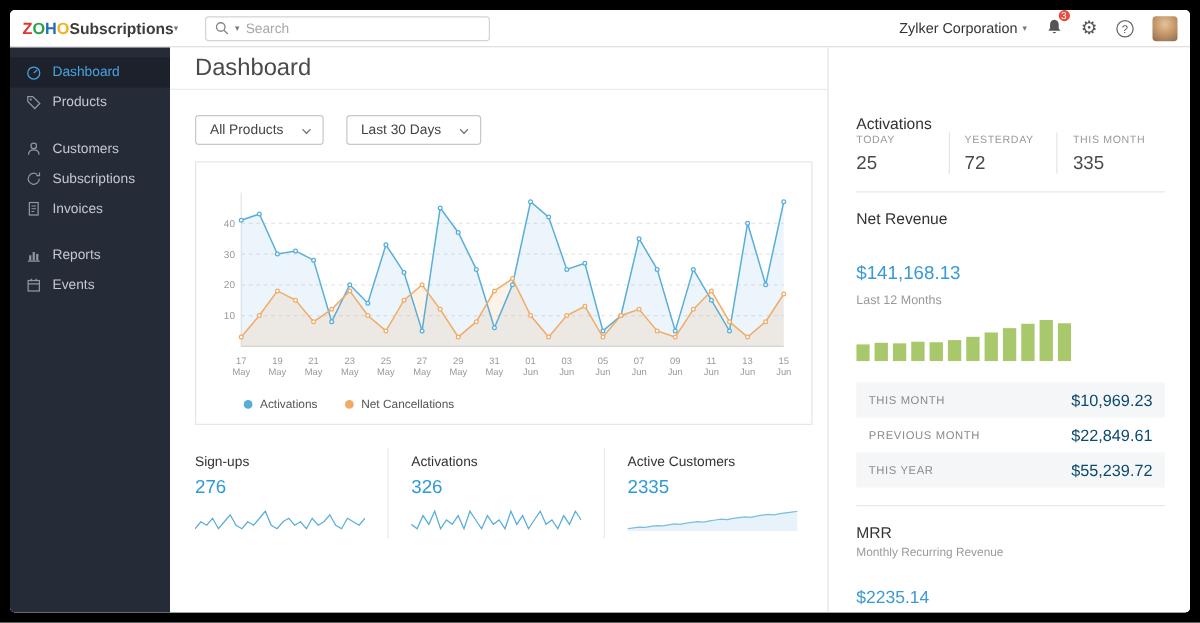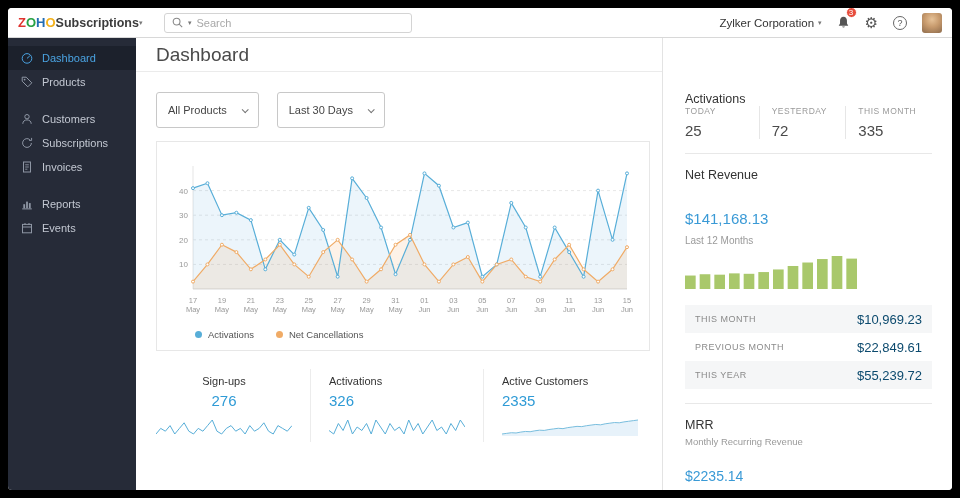--- a/index.html
+++ b/index.html
@@ -6,21 +6,21 @@
   body { font-family:"Liberation Sans", sans-serif; background:#000; }
   .frame { width:960px; height:498px; background:#000; padding:8px; }
   .app { width:100%; height:100%; background:#fff; border-radius:4px; overflow:hidden; display:flex; flex-direction:column; }
 
   
   .topbar { height:30px; min-height:30px; background:#fff; border-bottom:1px solid #d8d8d8; display:flex; align-items:center; padding:0 10px; }
   .logo-wrap { width:146px; display:flex; align-items:center; gap:0; cursor:pointer; }
   .logo-letters { font-weight:bold; font-size:13px; letter-spacing:0; }
   .logo-product { font-size:12.5px; font-weight:bold; color:#3c3c3c; }
   .caret { font-size:7px; color:#777; }
-  .search-box { width:248px; height:20px; border:1px solid #d4d4d4; border-radius:3px; display:flex; align-items:center; padding:0 7px; gap:5px; background:#fff; }
+  .search-box { width:228px; height:20px; border:1px solid #d4d4d4; border-radius:3px; display:flex; align-items:center; padding:0 7px; gap:5px; background:#fff; }
   .search-box input { border:none; outline:none; flex:1; font-size:11px; color:#555; font-family:"Liberation Sans", sans-serif; }
   .search-box input::placeholder { color:#a8a8a8; }
   .topbar-right { margin-left:auto; display:flex; align-items:center; gap:15px; }
   .org { font-size:11.5px; color:#333; display:flex; align-items:center; gap:4px; cursor:pointer; }
   .bell-wrap { position:relative; cursor:pointer; padding-top:2px; }
   .badge { position:absolute; top:-6px; right:-7px; background:#e74c3c; color:#fff; font-size:8px; line-height:10px; height:11px; min-width:11px; padding:0 2px; border-radius:6px; border:1px solid #fff; text-align:center; }
   .gear-glyph { font-size:15px; color:#555; cursor:pointer; line-height:1; }
   .help-circle { width:14px; height:14px; border:1px solid #666; border-radius:50%; font-size:9px; color:#555; display:flex; align-items:center; justify-content:center; cursor:pointer; }
   .avatar { width:20px; height:20px; border-radius:3px; background:radial-gradient(circle at 50% 32%, #e6c298 0%, #c79a6d 45%, #8d6b4c 100%); cursor:pointer; }
 
@@ -34,30 +34,30 @@
   .side-item.active { background:#1c212c; color:#4aa3e2; }
   .side-item.active .icn { color:#4aa3e2; }
   .side-item.mt { margin-top:13px; }
 
   
   .main { flex:1; min-width:0; display:flex; flex-direction:column; background:#fff; }
   .content-header { height:34px; min-height:34px; display:flex; align-items:center; padding:0 20px; border-bottom:1px solid #ebebeb; }
   .page-title { font-size:19px; font-weight:400; color:#4a4a4a; }
   .content-body { flex:1; padding:20px 12px 0 20px; overflow:hidden; }
   .filters-row { display:flex; gap:18px; }
-  .filter-btn { border:1px solid #c8c8c8; border-radius:3px; background:#fff; height:36px; padding:0 11px; font-size:11px; color:#444; display:flex; align-items:center; cursor:pointer; font-family:"Liberation Sans", sans-serif; }
+  .filter-btn { border:1px solid #c8c8c8; border-radius:3px; background:#fff; height:24px; padding:0 11px; font-size:11px; color:#444; display:flex; align-items:center; cursor:pointer; font-family:"Liberation Sans", sans-serif; }
   .chev { display:inline-block; width:5px; height:5px; border-right:1px solid #777; border-bottom:1px solid #777; transform:rotate(45deg) translateY(-1px); margin-left:15px; }
   .chart-title { margin-top:22px; font-size:12.5px; color:#333; }
   .chart-box { margin-top:13px; border:1px solid #e7e7e7; padding:12px 8px 10px; }
   .legend-row { margin-top:6px; margin-left:30px; display:flex; gap:22px; align-items:center; }
   .legend-item { display:flex; align-items:center; gap:6px; font-size:9.5px; color:#555; }
   .legend-dot { width:7px; height:7px; border-radius:50%; }
   .stats-row { margin-top:18px; display:flex; }
   .stat { flex:1; padding:6px 18px; }
-  .stat:first-child { padding-left:0;text-align:center; }
+  .stat:first-child { padding-left:0; }
   .stat + .stat { border-left:1px solid #ececec; }
   .stat-label { font-size:11px; color:#333; }
   .stat-value { font-size:15px; color:#2f9bd6; margin-top:5px; }
   .stat svg { margin-top:9px; display:block; }
 
   
   .right-panel { width:290px; min-width:290px; border-left:1px solid #e3e3e3; padding:54px 20px 8px 22px; overflow:hidden; background:#fff; }
   .rp-title { font-size:12.5px; color:#333; }
   .acols { margin-top:0; display:flex; }
   .acol { flex:1; }

